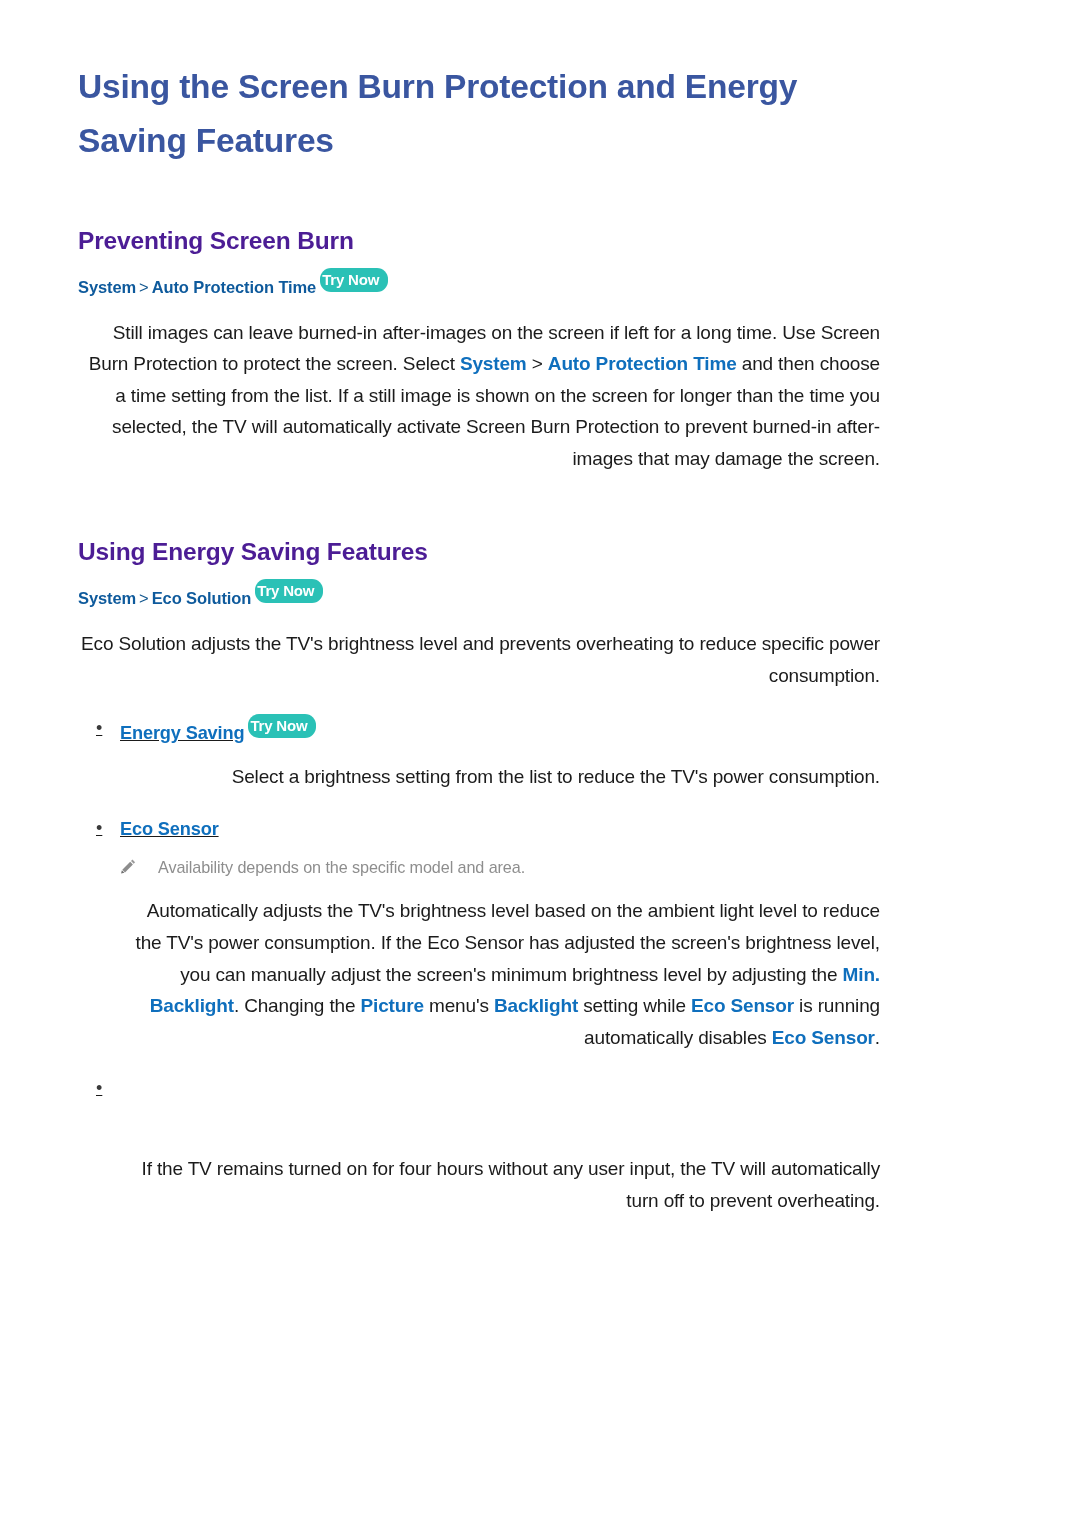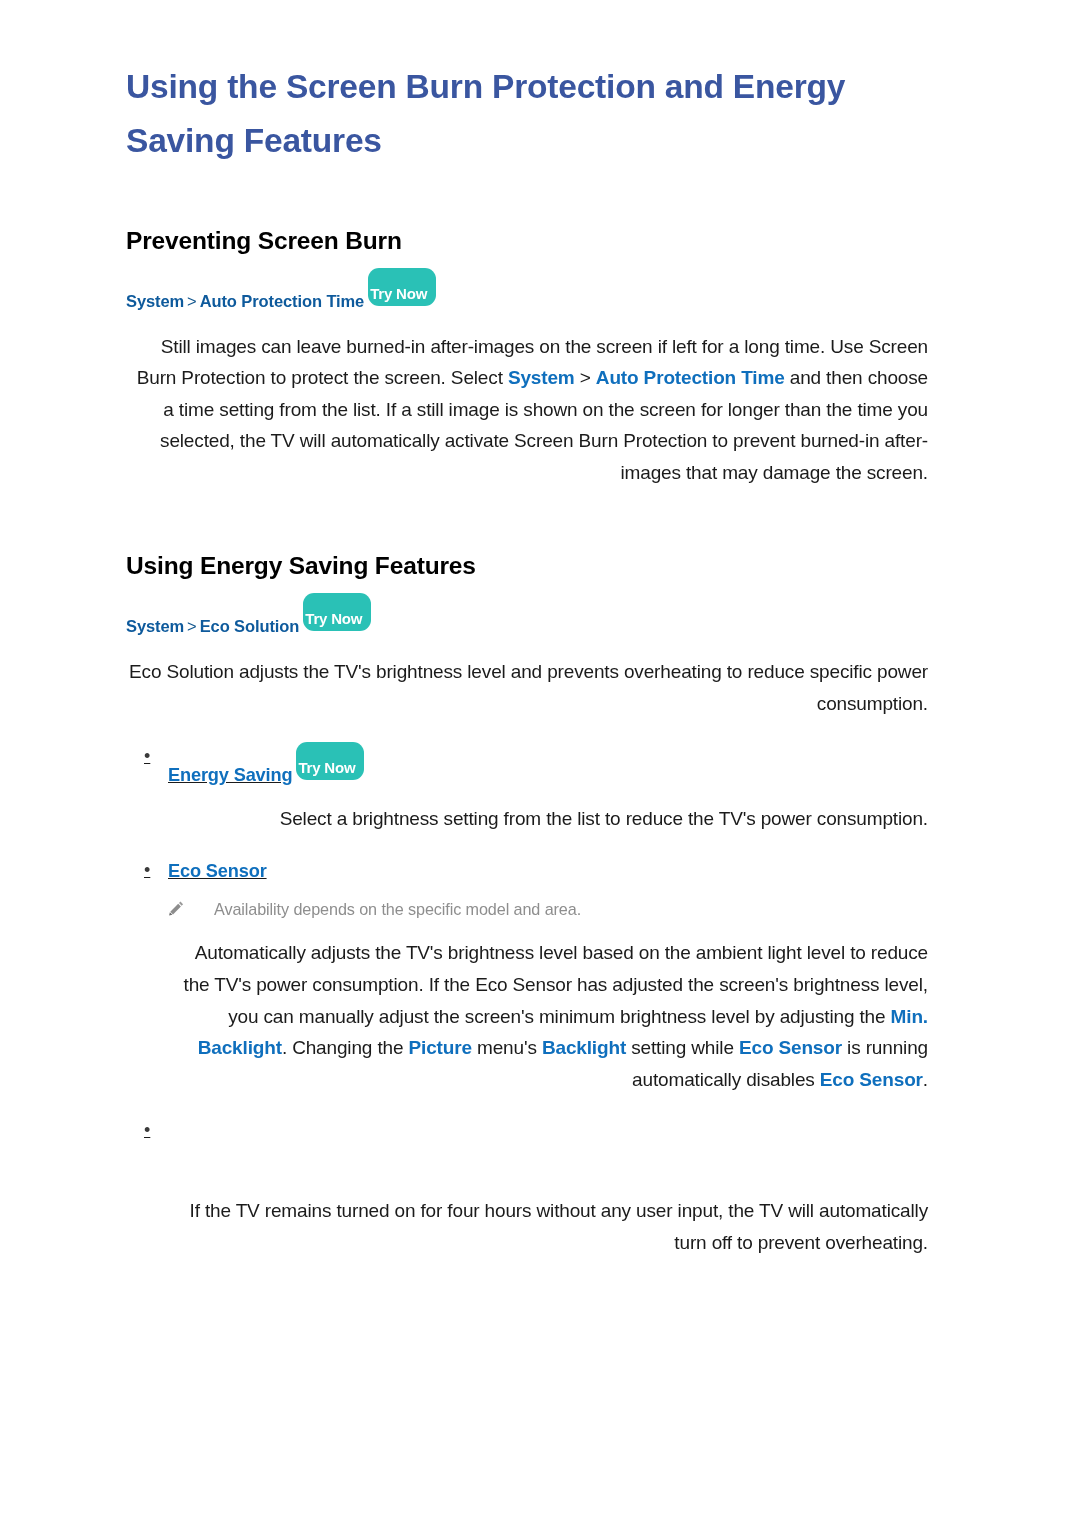--- a/index.html
+++ b/index.html
@@ -17,42 +17,41 @@
     overflow: hidden;
     position: relative;
   }
 
   .page {
     box-sizing: border-box;
     width: 952px;
     height: 1527px;
     padding: 60px 72px 0 78px;
     position: relative;
-    margin-left: 48px;
   }
 
   
   .page-title {
     font-size: 33.5px;
     font-weight: bold;
     color: #3a56a0;
     line-height: 1.62;
     letter-spacing: -0.2px;
     margin: 0 0 0 0;
     max-width: 880px;
   }
 
   
   .section {
     margin: 0;
   }
   .section-heading {
     font-size: 24.5px;
     font-weight: bold;
-    color: #000000;
+    color: #4c1d95;
     letter-spacing: -0.15px;
     margin: 0;
     padding: 0;
   }
 
   
   .breadcrumb {
     font-size: 16.5px;
     font-weight: bold;
     color: #0e5a9c;
@@ -69,21 +68,21 @@
 
   
   .trynow {
     display: inline-block;
     background: #2ac1b6;
     color: #ffffff;
     font-size: 15px;
     font-weight: bold;
     letter-spacing: -0.2px;
     line-height: 1;
-    padding: 18px 9px 5px 2px;
+    padding: 4px 9px 5px 2px;
     border-radius: 11px;
     margin-left: 4px;
     position: relative;
     top: -1px;
     vertical-align: baseline;
     overflow: hidden;
   }
 
   
   .body-text {
@@ -129,21 +128,20 @@
   .bullet-body {
     padding-left: 42px;
     max-width: 905px;
   }
 
   
   .note-row {
     display: flex;
     align-items: flex-start;
     padding-left: 42px;
-    gap: 8px;
   }
   .note-icon {
     flex: 0 0 auto;
     width: 38px;
     padding-top: 3px;
   }
   .note-text {
     font-size: 16.2px;
     color: #8e8e8e;
     line-height: 1.5;

